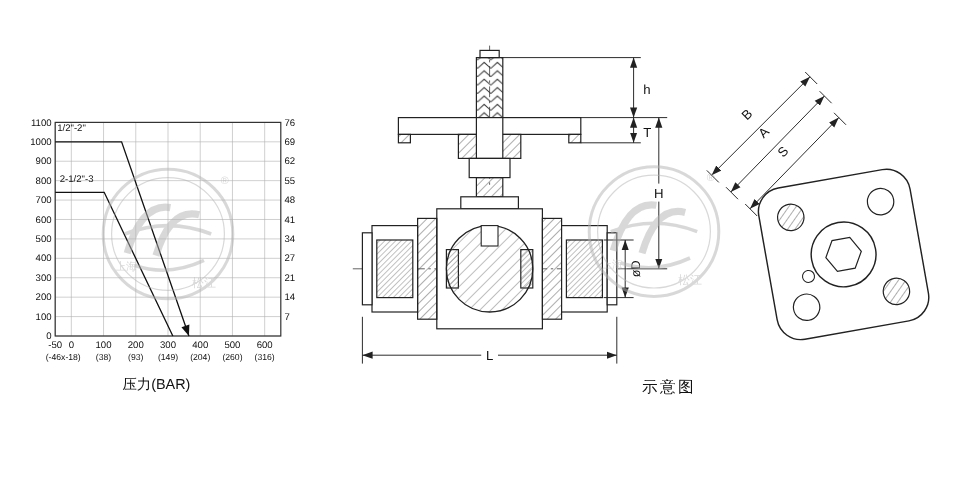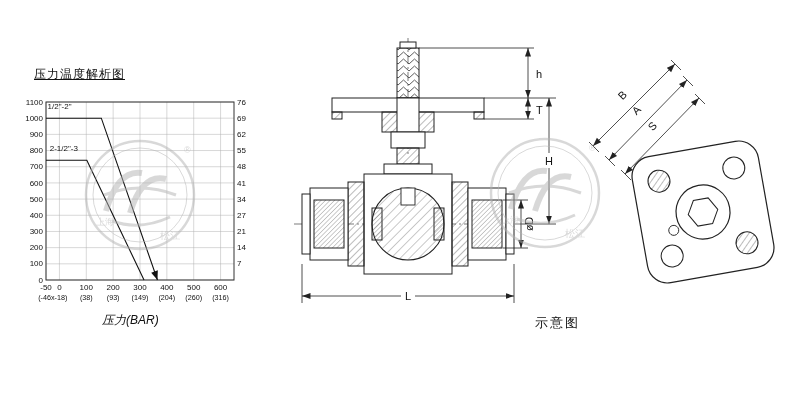--- a/index.html
+++ b/index.html
@@ -6,33 +6,32 @@
   .sheet{
     position:relative;width:808px;height:406px;background:#ffffff;overflow:hidden;
     font-family:"Liberation Sans","DejaVu Sans",sans-serif;color:#111;
   }
   .chart-block{position:absolute;left:20px;top:66px;width:260px;height:270px;}
   .chart-title{
     position:absolute;left:14px;top:0;font-size:12px;color:#111;
     text-decoration:underline;letter-spacing:1px;white-space:nowrap;
   }
   #chart-svg{position:absolute;left:0;top:22px;}
-  .chart-xlabel{position:absolute;left:82px;top:246px;font-size:12px;color:#111;white-space:nowrap;font-style:italic;}
+  .chart-xlabel{position:absolute;left:82px;top:246px;font-size:12px;color:#111;white-space:nowrap;}
   .caption{position:absolute;left:535px;top:314px;font-size:13px;color:#111;letter-spacing:2px;}
   svg{overflow:visible;}
   .wm{position:absolute;left:0;top:0;pointer-events:none;opacity:.5;}
   text{font-family:"Liberation Sans","DejaVu Sans",sans-serif;}
 </style>
 </head>
 <body>
 
 <div class="sheet">
 
   <div class="chart-block">
-    <div class="chart-title">压力温度解析图</div>
     <svg id="chart-svg" width="260" height="220">
         <g>
           <line x1="26" y1="14" x2="26" y2="192" stroke="#b0b0b0" stroke-width="0.5"></line>
           <line x1="39.42857142857143" y1="14" x2="39.42857142857143" y2="192" stroke="#b0b0b0" stroke-width="0.5"></line>
           <line x1="66.28571428571428" y1="14" x2="66.28571428571428" y2="192" stroke="#b0b0b0" stroke-width="0.5"></line>
           <line x1="93.14285714285714" y1="14" x2="93.14285714285714" y2="192" stroke="#b0b0b0" stroke-width="0.5"></line>
           <line x1="120" y1="14" x2="120" y2="192" stroke="#b0b0b0" stroke-width="0.5"></line>
           <line x1="146.85714285714286" y1="14" x2="146.85714285714286" y2="192" stroke="#b0b0b0" stroke-width="0.5"></line>
           <line x1="173.71428571428572" y1="14" x2="173.71428571428572" y2="192" stroke="#b0b0b0" stroke-width="0.5"></line>
           <line x1="200.57142857142858" y1="14" x2="200.57142857142858" y2="192" stroke="#b0b0b0" stroke-width="0.5"></line>

